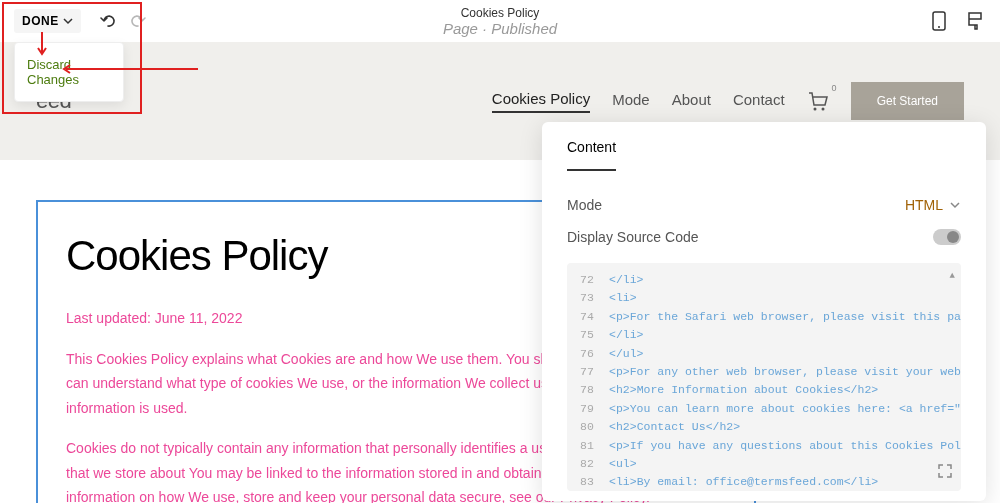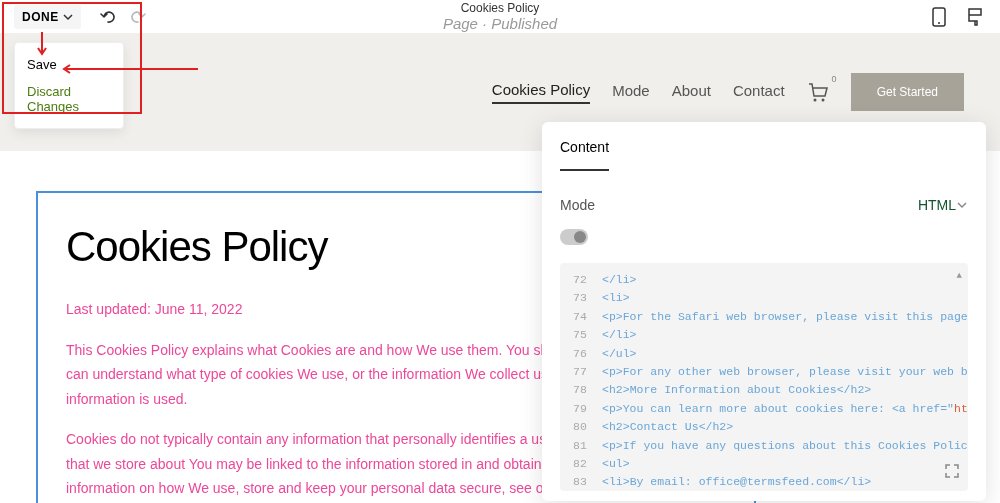--- a/index.html
+++ b/index.html
@@ -1,18 +1,18 @@
 <!DOCTYPE html>
 <html><head>
   <meta charset="utf-8">
   <style>
     * { margin: 0; padding: 0; box-sizing: border-box; }
     body { font-family: -apple-system, Helvetica, Arial, sans-serif; background: #fff; width: 1000px; height: 503px; overflow: hidden; position: relative; }
     
-    .topbar { height: 33px; background: #fff; display: flex; align-items: center; padding: 8px 14px; position: relative; }
+    .topbar { height: 42px; background: #fff; display: flex; align-items: center; padding: 8px 14px; position: relative; }
     .done-btn { background: #f5f5f5; padding: 5px 8px; border-radius: 3px; font-size: 12px; font-weight: 600; letter-spacing: 0.5px; display: flex; align-items: center; gap: 4px; cursor: pointer; }
     .done-btn svg { width: 10px; height: 10px; }
     .undo-redo { display: flex; gap: 4px; margin-left: 14px; }
     .undo-redo .icon-btn { width: 26px; height: 26px; display: flex; align-items: center; justify-content: center; cursor: pointer; }
     .undo-redo .icon-btn.disabled { opacity: 0.35; cursor: default; }
     .topbar-center { position: absolute; left: 50%; transform: translateX(-50%); text-align: center; }
     .topbar-center .title { font-size: 12px; color: #333; }
     .topbar-center .sub { font-size: 15px; color: #999; font-style: italic; }
     .topbar-right { margin-left: auto; display: flex; gap: 14px; align-items: center; }
     .topbar-right .icon-btn { width: 22px; height: 22px; display: flex; align-items: center; justify-content: center; cursor: pointer; }
@@ -32,24 +32,24 @@
     .nav-link.active { border-bottom: 2px solid #333; color: #222; }
     .cart { position: relative; display: flex; align-items: center; cursor: pointer; }
     .cart-badge { position: absolute; top: -8px; right: -8px; font-size: 9px; color: #888; }
     .cta-btn { background: #a8a399; color: #fff; padding: 12px 26px; font-size: 12px; cursor: pointer; }
     
     .content-area { padding: 40px 36px 0; background: #fff; position: relative; }
     .content-box { border: 2px solid #4a90d9; padding: 30px 28px; max-width: 720px; }
     .content-box h1 { font-size: 42px; font-weight: 400; margin-bottom: 26px; letter-spacing: -1px; }
     .content-box p { font-size: 14px; color: #ec4899; line-height: 1.75; margin-bottom: 16px; }
     
-    .panel { position: absolute; top: 122px; right: 14px; width: 444px; background: #fff; border-radius: 6px; box-shadow: 0 4px 24px rgba(0,0,0,0.12); z-index: 50; padding: 16px 18px 10px; }
+    .panel { position: absolute; top: 122px; right: 14px; width: 444px; background: #fff; border-radius: 6px; box-shadow: 0 4px 24px rgba(0,0,0,0.12); z-index: 50; padding: 16px 25px 10px; }
     .panel-tab { font-size: 14px; font-weight: 500; padding-bottom: 14px; border-bottom: 2px solid #333; display: inline-block; margin-bottom: 18px; }
     .panel-row { display: flex; justify-content: space-between; align-items: flex-end; padding: 8px 0; font-size: 14px; color: #555; }
-    .panel-row .val { color: #14532d; display: flex; align-items: center; gap: 0; cursor: pointer; }
+    .panel-row .val { color: #a16207; display: flex; align-items: center; gap: 6px; cursor: pointer; }
     .toggle { width: 28px; height: 16px; background: #ccc; border-radius: 10px; position: relative; cursor: pointer; }
     .toggle::after { content: ''; position: absolute; width: 12px; height: 12px; background: #888; border-radius: 50%; top: 2px; right: 2px; }
     .code-box { background: #f4f4f4; border-radius: 4px; padding: 8px 0 8px 8px; margin-top: 10px; font-family: 'Courier New', monospace; font-size: 11.5px; line-height: 1.6; color: #6aa6d8; position: relative; max-height: 228px; overflow: hidden; }
     .code-line { display: flex; white-space: pre; }
     .ln { width: 24px; text-align: center; color: #aaa; margin-right: 10px; flex-shrink: 0; }
     .tag { color: #6aa6d8; }
     .txt { color: #6aa6d8; }
     .attr { color: #d85c3a; }
     .expand-icon { position: absolute; bottom: 6px; right: 8px; cursor: pointer; }
     .scroll-up { position: absolute; top: 6px; right: 6px; font-size: 9px; color: #999; cursor: pointer; }
@@ -89,21 +89,20 @@
     </div>
     <div class="icon-btn">
       <svg width="20" height="20" viewBox="0 0 20 20">
           <path d="M4 2 L16 2 L16 8 L4 8 Z M4 8 L4 14 L10 14 L10 18 L12 18 L12 14 L10 14" stroke="#333" stroke-width="1.5" fill="none"></path>
         </svg>
     </div>
   </div>
 </div>
 
 <div class="dropdown">
-  <div class="dropdown-item">Save</div>
   <div class="dropdown-item danger">Discard Changes</div>
 </div>
 
 <div class="annotation-box"></div>
 <svg class="arrow-down" width="14" height="28">
     <line x1="7" y1="2" x2="7" y2="22" stroke="#e02020" stroke-width="2"></line>
     <path d="M3 18 L7 24 L11 18" stroke="#e02020" stroke-width="2" fill="none"></path>
   </svg>
 <svg class="arrow-left" width="140" height="14">
     <line x1="138" y1="7" x2="6" y2="7" stroke="#e02020" stroke-width="2"></line>
@@ -143,20 +142,21 @@
   <div class="panel-row">
     <span>Mode</span>
     <span class="val">
       <span>HTML</span>
       <svg width="12" height="12" viewBox="0 0 12 12">
           <path d="M2 4 L6 8 L10 4" stroke="#888" stroke-width="1.5" fill="none"></path>
         </svg>
     </span>
   </div>
   <div class="panel-row">
+    <span>Display Source Code</span>
     <div class="toggle"></div>
   </div>
   <div class="code-box">
     <div class="scroll-up">▲</div>
     <div id="code-lines">
         <div class="code-line"><span class="ln">72</span><span class="txt"><span class="tag">&lt;/li</span><span class="tag">&gt;</span></span></div>
         <div class="code-line"><span class="ln">73</span><span class="txt"><span class="tag">&lt;li</span><span class="tag">&gt;</span></span></div>
         <div class="code-line"><span class="ln">74</span><span class="txt"><span class="tag">&lt;p</span><span class="tag">&gt;</span>For the Safari web browser, please visit this page from App</span></div>
         <div class="code-line"><span class="ln">75</span><span class="txt"><span class="tag">&lt;/li</span><span class="tag">&gt;</span></span></div>
         <div class="code-line"><span class="ln">76</span><span class="txt"><span class="tag">&lt;/ul</span><span class="tag">&gt;</span></span></div>

